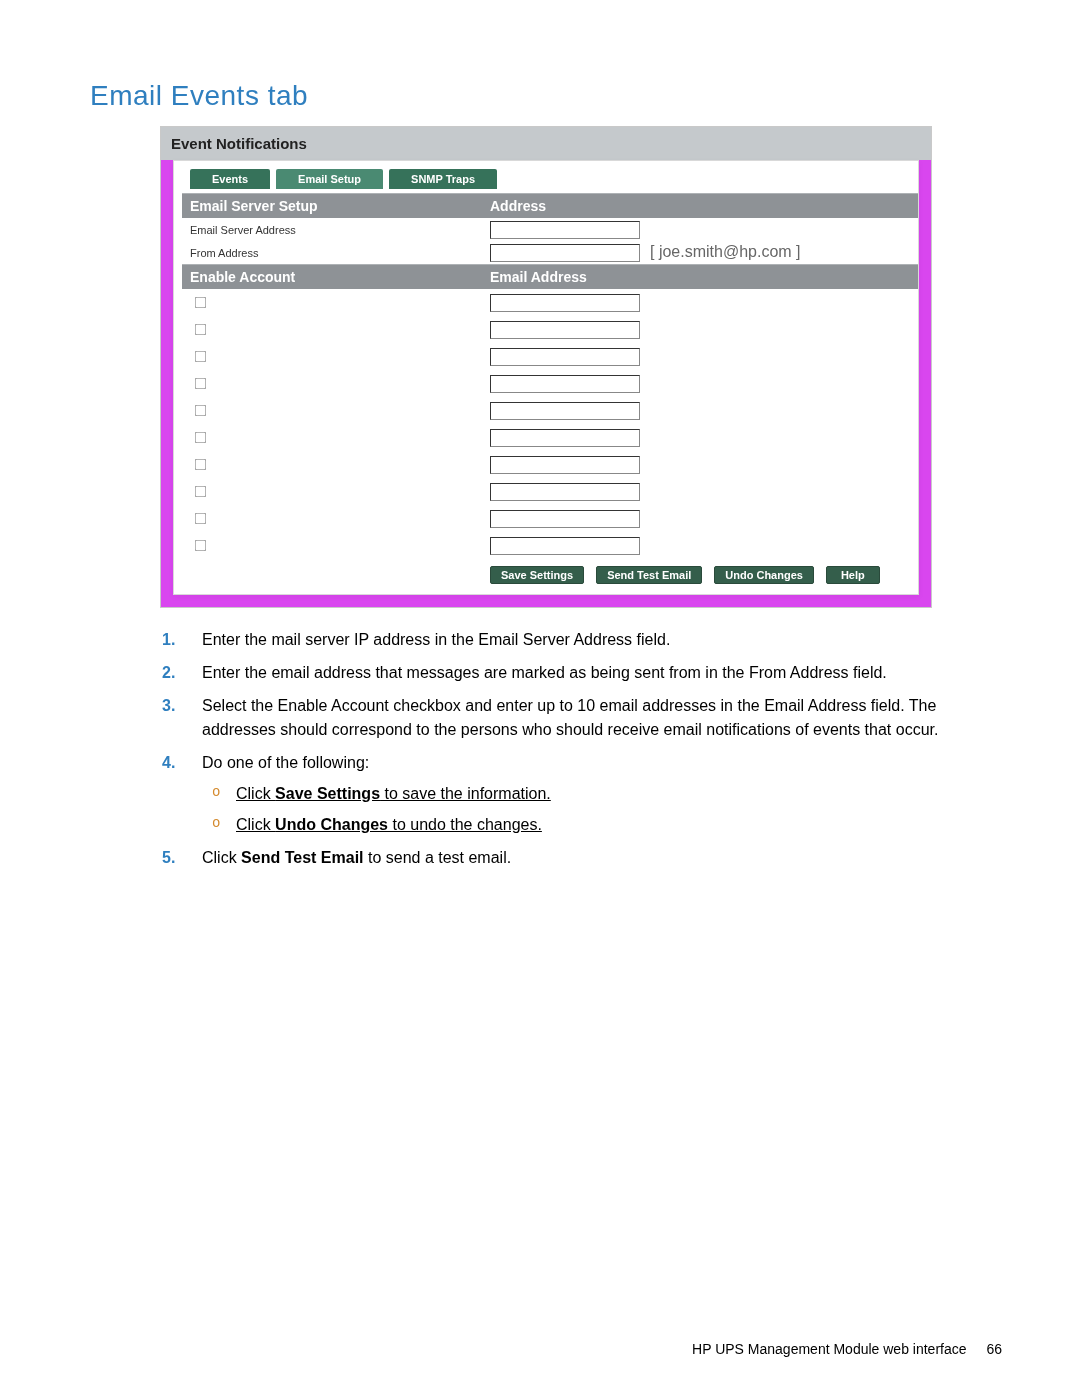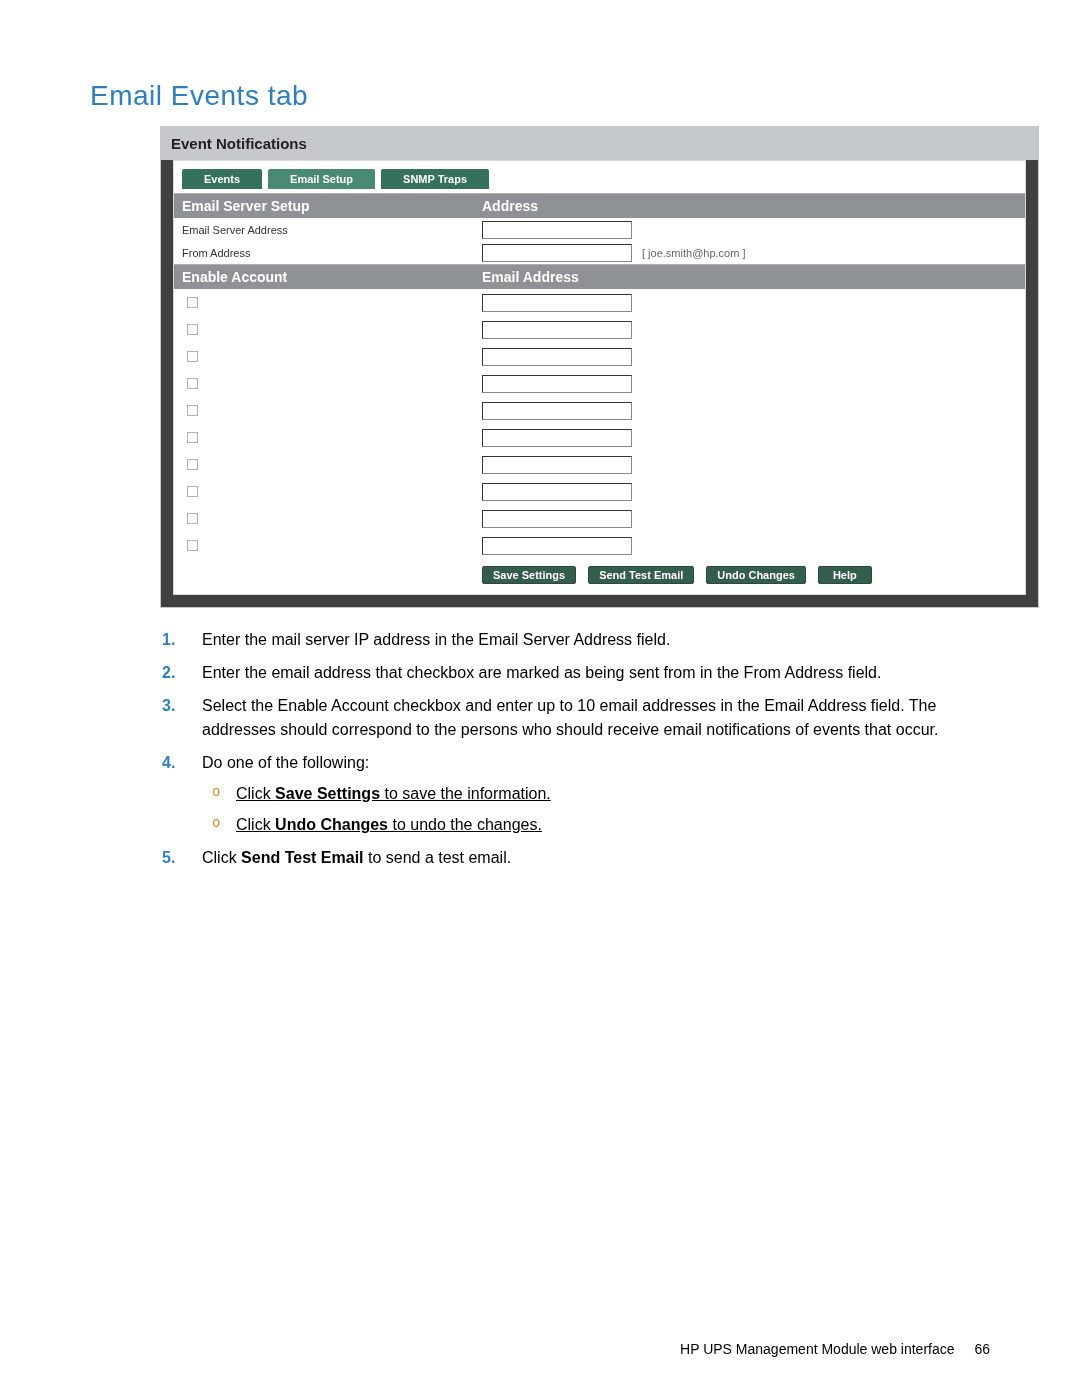--- a/index.html
+++ b/index.html
@@ -24,36 +24,36 @@
     letter-spacing: 0.5px;
   }
   .intro {
     margin-left: 70px;
     font-size: 16px;
     margin-bottom: 14px;
   }
   
   .panel {
     margin-left: 70px;
-    width: 879px;
+    width: 772px;
     border: 1px solid #c9c9c9;
-    background: #404040;
+    background: #d946ef;
     font-family: Arial, sans-serif;
   }
   .panel-title {
     font-size: 15px;
     font-weight: bold;
     padding: 8px 10px;
     background: #c5c9cc;
     color: #222;
   }
   .panel-body {
     background: #fff;
     margin: 0 12px 12px 12px;
-    padding: 0 0 8px 0;
+    padding: 0 0 8px 8px;
     border: 1px solid #d9d9d9;
     box-shadow: 0 2px 6px rgba(0,0,0,0.05);
   }
   .tabs {
     display: flex;
     gap: 6px;
     padding: 8px 8px 0 8px;
   }
   .tab {
     background: #36725a;
@@ -89,21 +89,21 @@
   .input-cell {
     padding: 2px 8px;
   }
   .text-input {
     width: 150px;
     height: 18px;
     border: 1px inset #888;
     font-size: 11px;
   }
   .hint {
-    font-size: 11px;
+    font-size: 16px;
     color: #666;
     margin-left: 10px;
   }
   .chk {
     margin-left: 4px;
     transform: scale(0.9);
   }
   .btn-row {
     text-align: left;
     padding: 6px 8px 2px 308px;
@@ -162,21 +162,21 @@
     content: "o";
     position: absolute;
     left: 0;
     color: #d48a2e;
     font-family: "Courier New", monospace;
     font-size: 14px;
   }
   .footer {
     position: absolute;
     bottom: 40px;
-    right: 90px;
+    right: 78px;
     font-size: 14px;
     color: #000;
   }
   .footer .pn { margin-left: 16px; }
 </style>
 </head>
 <body>
 
 <div class="page">
 
@@ -261,21 +261,21 @@
           </tbody>
       </table>
 
       <div class="btn-row" id="btn-row"><button class="btn">Save Settings</button><button class="btn">Send Test Email</button><button class="btn">Undo Changes</button><button class="btn small">Help</button></div>
     </div>
   </div>
 
   <div class="instructions">
     <ol class="steps" id="steps-list">
         <li>Enter the mail server IP address in the Email Server Address field.</li>
-        <li>Enter the email address that checkbox are marked as being sent from in the From Address field.</li>
+        <li>Enter the email address that messages are marked as being sent from in the From Address field.</li>
         <li>Select the Enable Account checkbox and enter up to 10 email addresses in the Email Address field. The addresses should correspond to the persons who should receive email notifications of events that occur.</li>
         <li>Do one of the following:<ul class="sub">
             <li>Click <b>Save Settings</b> to save the information.</li>
             <li>Click <b>Undo Changes</b> to undo the changes.</li>
           </ul></li>
         <li>Click <b>Send Test Email</b> to send a test email.</li>
       </ol>
   </div>
 
   <div class="footer">

